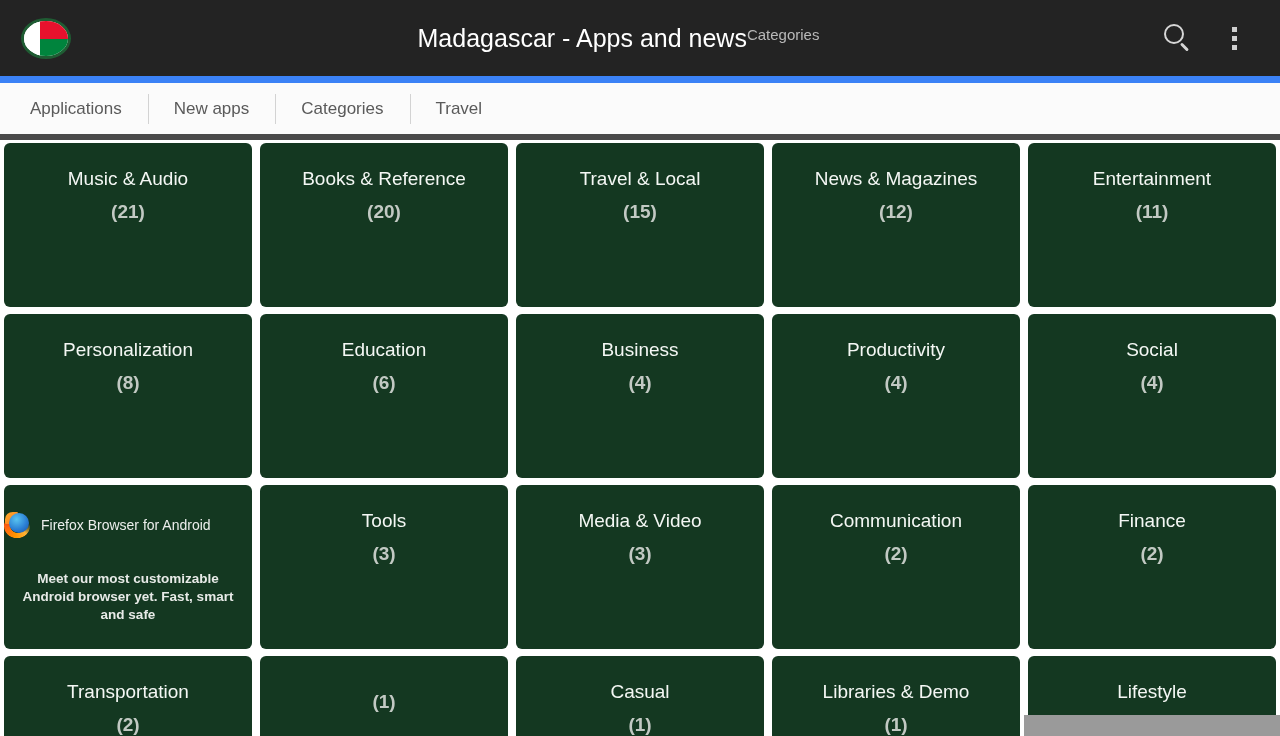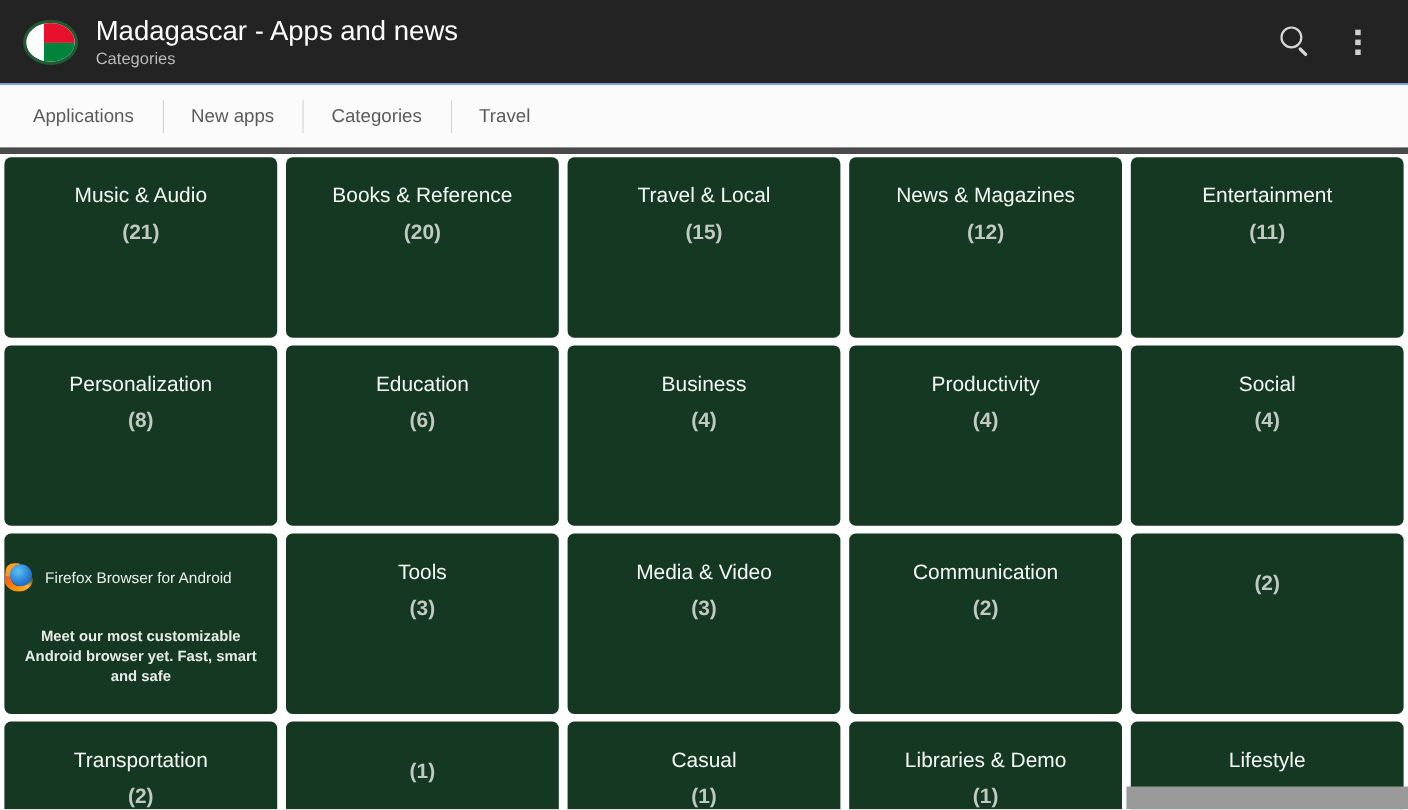--- a/index.html
+++ b/index.html
@@ -61,21 +61,21 @@
     background: #e8112d;
   }
   .flag-oval .fl-green {
     position: absolute; left: 36%; top: 50%;
     width: 64%; height: 50%;
     background: #00843d;
   }
 
   .title-block {
     display: flex;
-    flex-direction: column;
+    flex-direction: row;
     justify-content: center;
     flex: 1 1 auto;
     min-width: 0;
   }
   .app-title {
     color: #ffffff;
     font-size: 25px;
     line-height: 29px;
     font-weight: 400;
     white-space: nowrap;
@@ -137,21 +137,21 @@
 
   
   .tabbar {
     position: absolute;
     top: 76px; left: 0;
     width: 1280px;
     height: 58px;
     background: #fbfbfb;
     display: flex;
     align-items: center;
-    border-top: 1px solid #3b82f6;
+    border-top: 7px solid #3b82f6;
   }
   .tab {
     position: relative;
     display: flex;
     align-items: center;
     height: 34px;
     padding: 0 26px;
     color: #5a5a5a;
     font-size: 17px;
     font-weight: 400;
@@ -403,20 +403,21 @@
       </div>
       <div class="tile">
         <div class="tile-title">Media &amp; Video</div>
         <div class="tile-count">(3)</div>
       </div>
       <div class="tile">
         <div class="tile-title">Communication</div>
         <div class="tile-count">(2)</div>
       </div>
       <div class="tile">
+        <div class="tile-title">Finance</div>
         <div class="tile-count">(2)</div>
       </div>
     </div>
 
     <div class="row">
       <div class="tile">
         <div class="tile-title">Transportation</div>
         <div class="tile-count">(2)</div>
       </div>
       <div class="tile">

